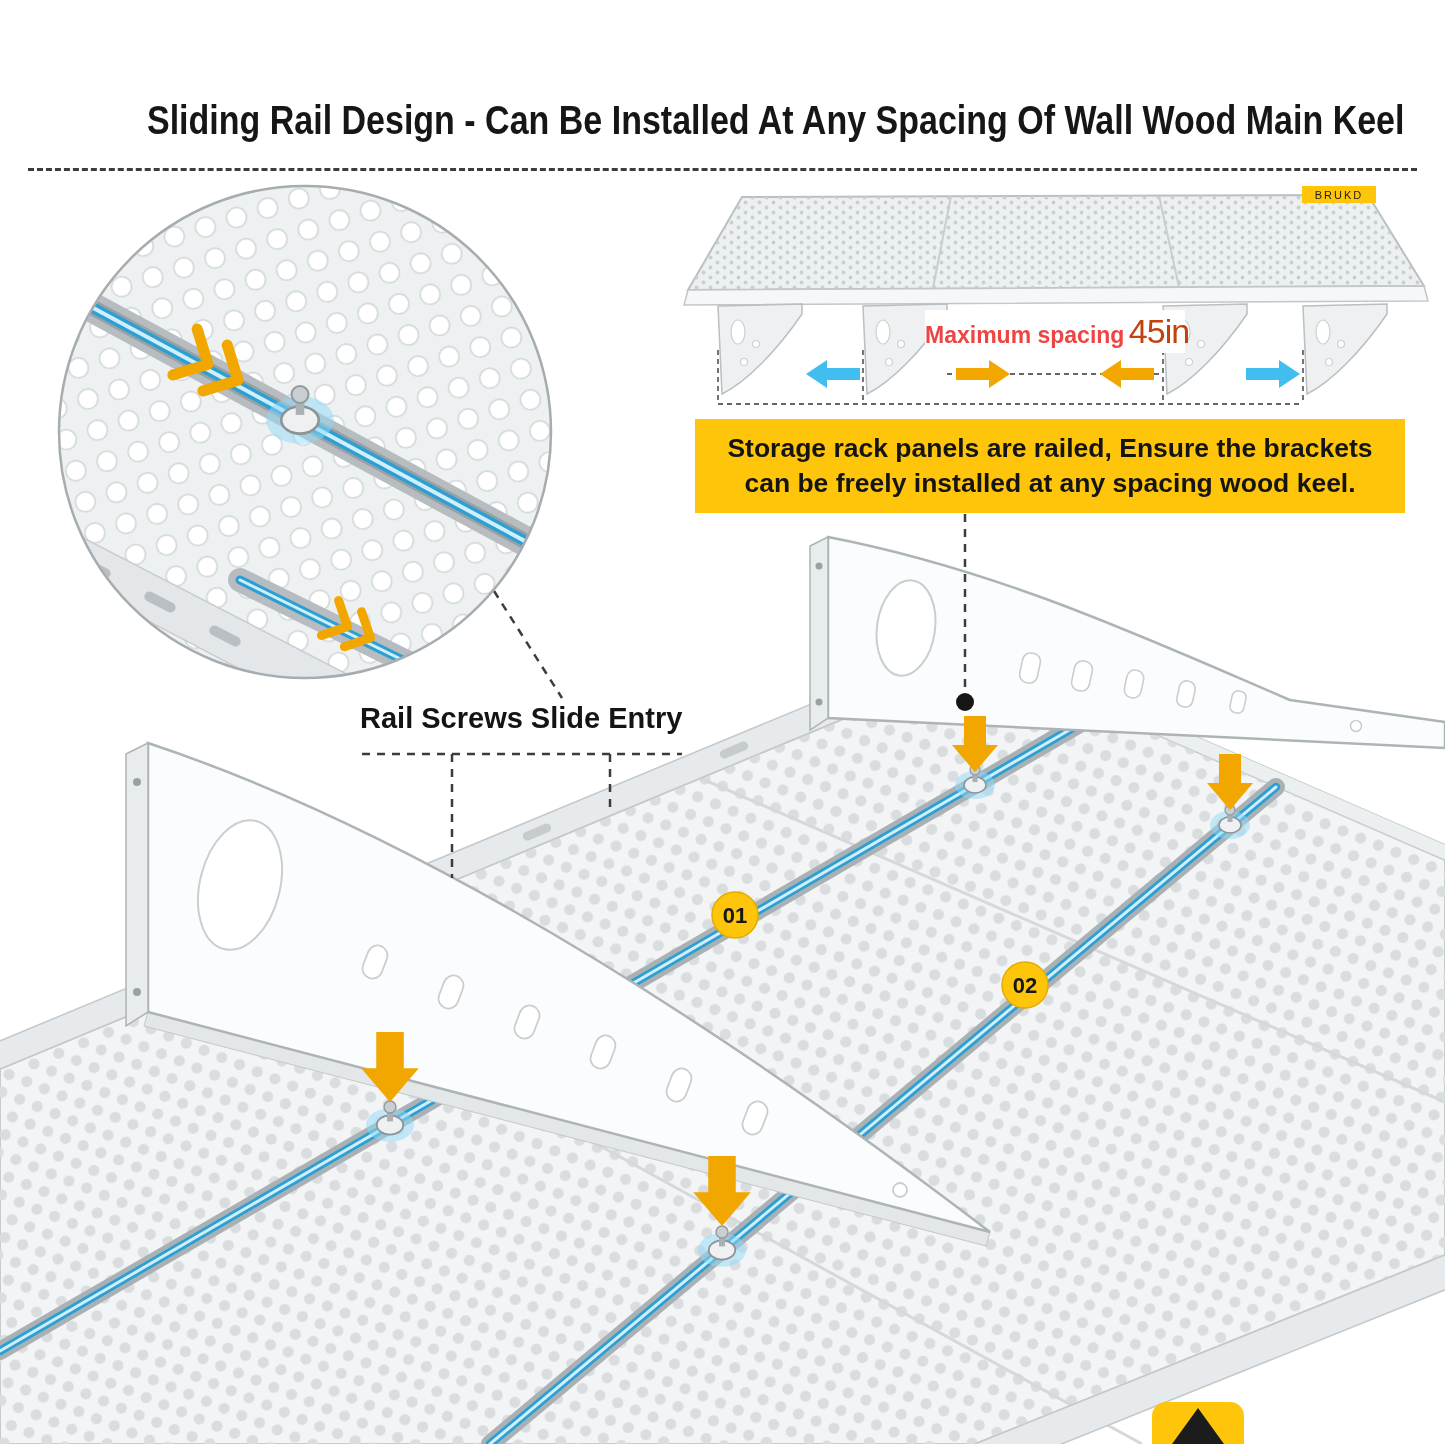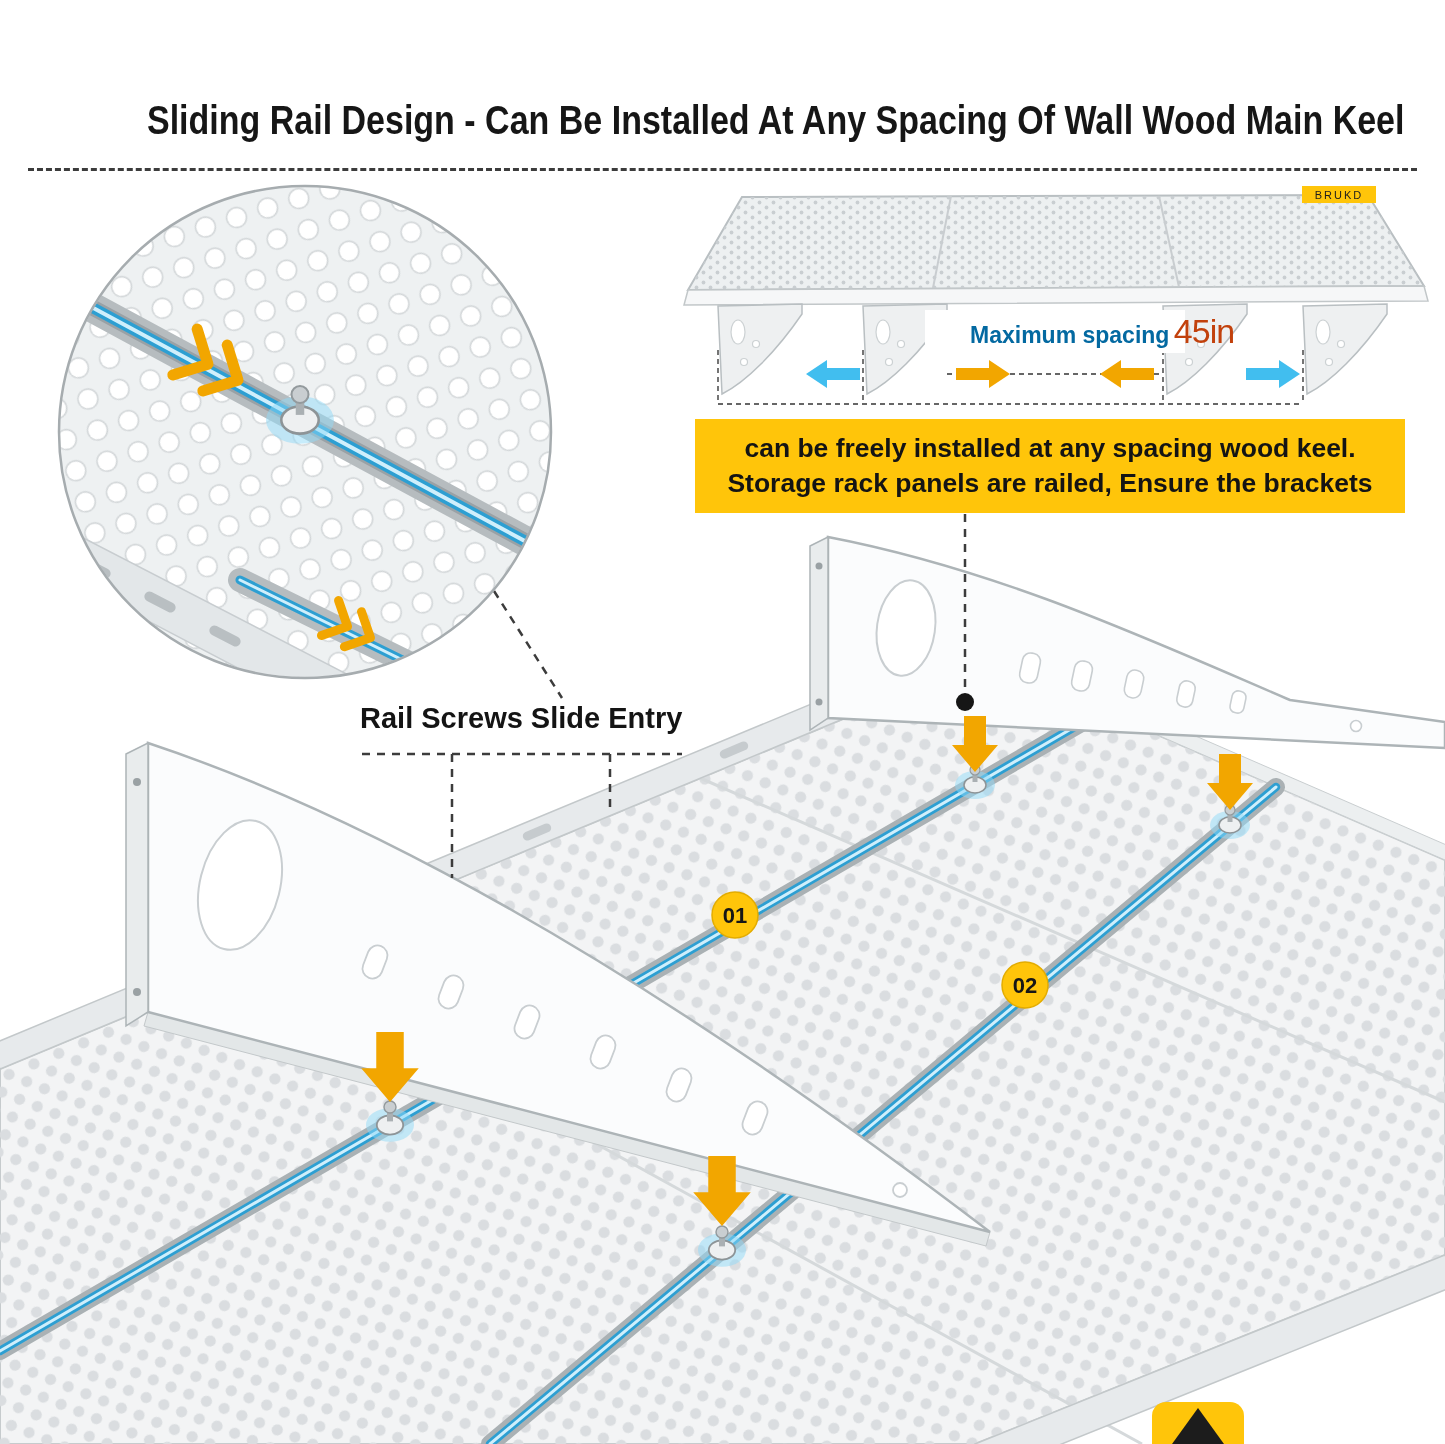--- a/index.html
+++ b/index.html
@@ -16,21 +16,21 @@
   .subtitle span{display:inline-block;font-size:40px;font-weight:700;color:#161616;
                  white-space:nowrap;transform:scaleX(0.85);}
   .divider{position:absolute;top:168px;left:28px;width:1389px;height:0;
            border-top:3.5px dashed #3c3c3c;}
   .info-box{position:absolute;left:695px;top:419px;width:710px;height:94px;
             background:var(--banner-yellow,#FFC50A);display:flex;flex-direction:column;
             justify-content:center;align-items:center;}
   .info-box span{font-size:26.5px;font-weight:700;color:#141414;line-height:1.32;white-space:nowrap;}
   .max-label{position:absolute;left:925px;top:310px;width:260px;text-align:center;
              background:#ffffff;padding:2px 0;white-space:nowrap;}
-  .max-label .lbl{font-size:23px;font-weight:700;color:#0369a1;margin-left:45px;}
+  .max-label .lbl{font-size:23px;font-weight:700;color:#ef4444;}
   .max-label .val{font-size:34px;font-weight:400;letter-spacing:-1px;color:#c2410c;}
   .rail-label{position:absolute;left:360px;top:702px;font-size:29px;font-weight:700;color:#141414;
               white-space:nowrap;}
   .brand-tag{position:absolute;left:1302px;top:186px;width:74px;height:17px;
              background:var(--banner-yellow,#FFC50A);color:#1d1d1d;font-size:11px;font-weight:400;
              letter-spacing:2px;display:flex;align-items:center;justify-content:center;}
 </style>
 </head>
 <body>
 
@@ -251,19 +251,19 @@
   <div class="brand-tag">
     <span>BRUKD</span>
   </div>
 
   <div class="max-label">
     <span class="lbl">Maximum spacing</span>
     <span class="val">45in</span>
   </div>
 
   <div class="info-box">
+    <span>Storage rack panels are railed, Ensure the brackets</span>
     <span>can be freely installed at any spacing wood keel.</span>
-    <span>Storage rack panels are railed, Ensure the brackets</span>
   </div>
 
   <div class="rail-label">Rail Screws Slide Entry</div>
 
 </div>
 
 </body></html>

